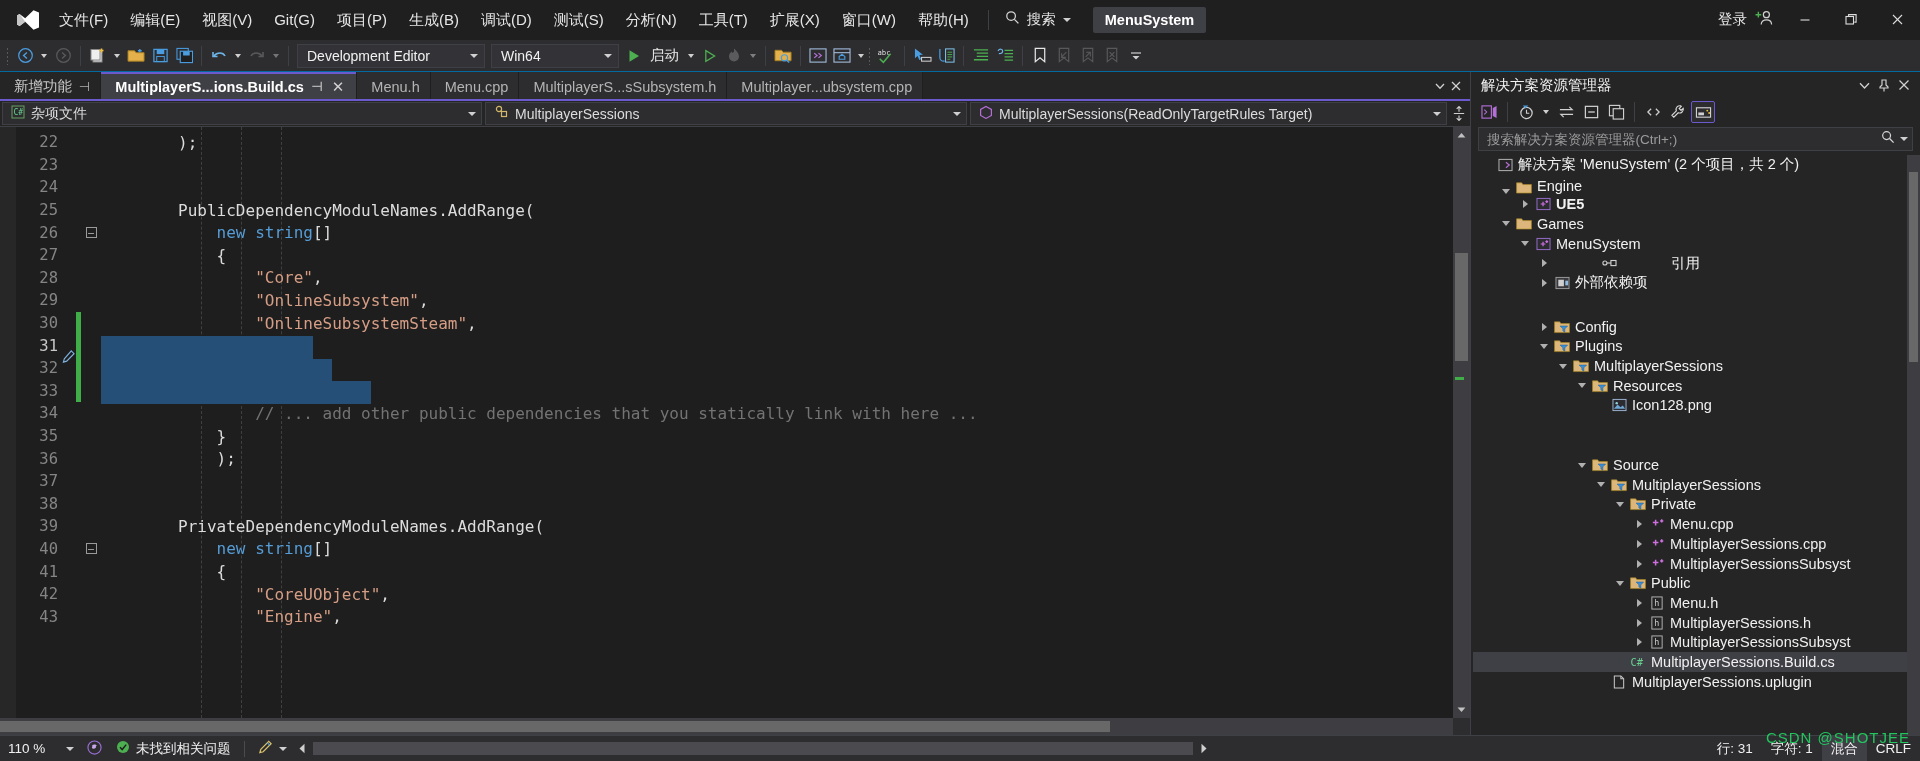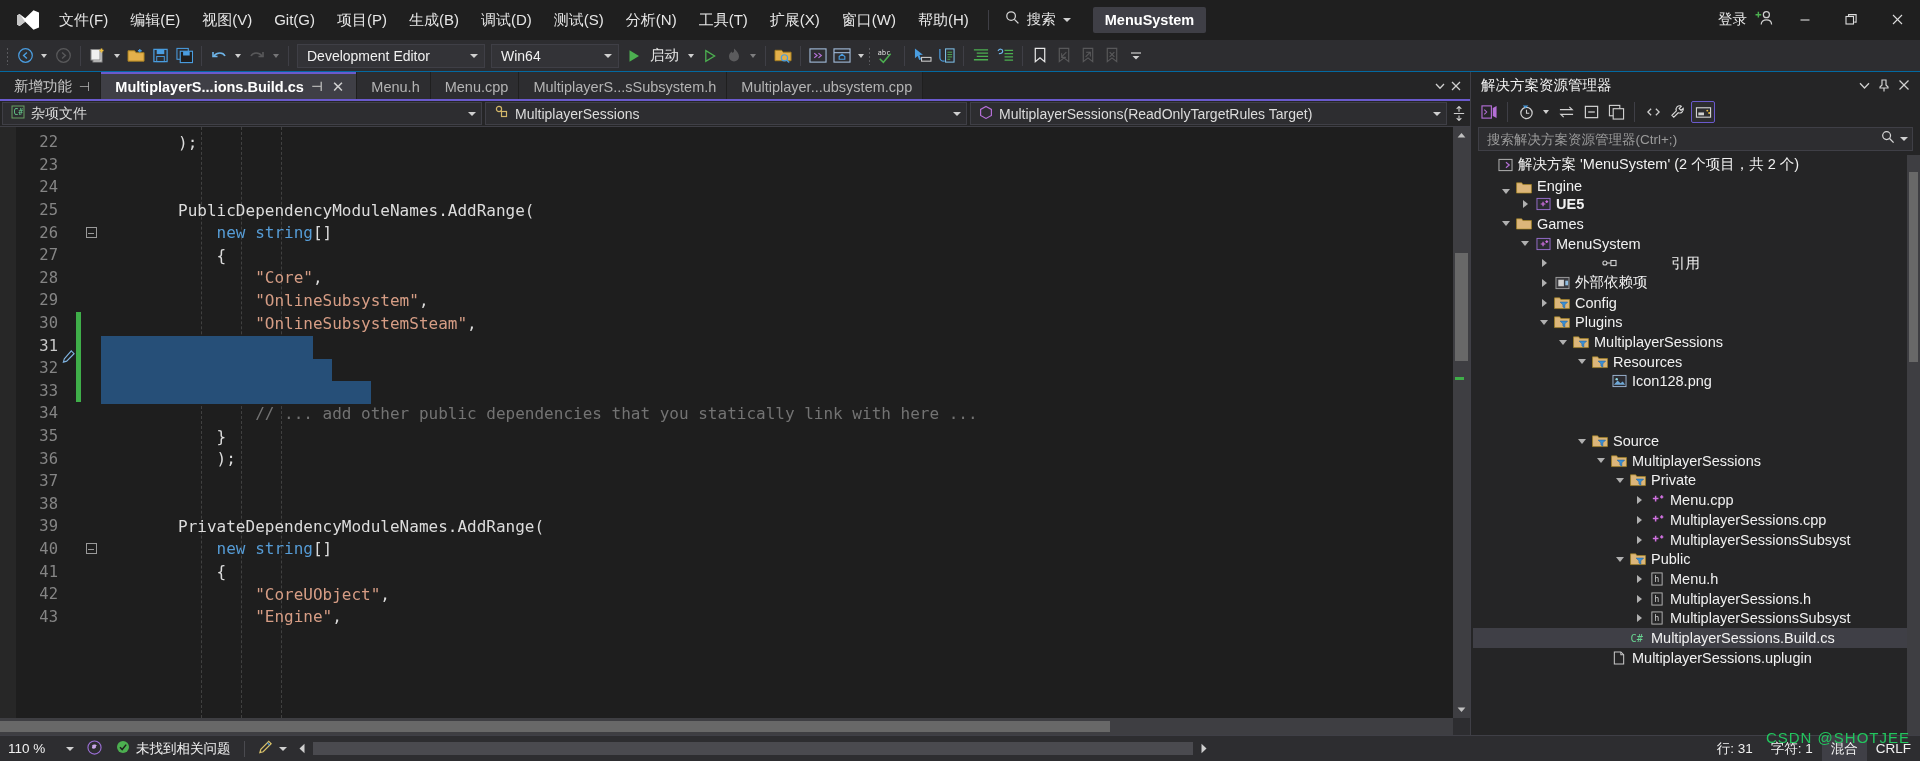--- a/index.html
+++ b/index.html
@@ -726,21 +726,21 @@
               </div>
               <div class="ticon">
                 <svg width="15" height="14" viewBox="0 0 16 15">
                   <rect x="1" y="1.5" width="14" height="12" fill="#3a3a3e" stroke="#a0a0a0" stroke-width="1"></rect>
                   <rect x="3.5" y="4" width="6" height="7" fill="#d0d0d0"></rect>
                   <path d="M11 5h3v5h-3z" fill="#8fbce0"></path>
                 </svg>
               </div>
               <div class="tlabel">外部依赖项</div>
             </div>
-            <div class="tree-row" style="padding-left: 63px;">
+            <div class="tree-row" style="padding-left: 63px; margin-top: 24px;">
               <div class="twisty">
                 <span class="tw-c"></span>
               </div>
               <div class="ticon">
                 <svg width="16" height="14" viewBox="0 0 17 15">
                   <path d="M0.5 2h5.5l1.3 1.8h9.2V13.5H0.5z" fill="#dcb67a" stroke="#a8861f" stroke-width="0.7"></path>
                   <path d="M6.5 6.5h8l-3 3v3.5l-2-1.3V9.5z" fill="#3a8fd6" stroke="#1f5f9e" stroke-width="0.6"></path>
                 </svg>
               </div>
               <div class="tlabel">Config</div>

